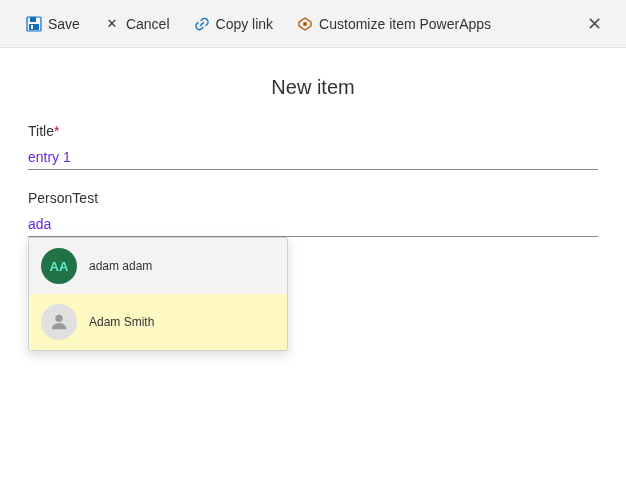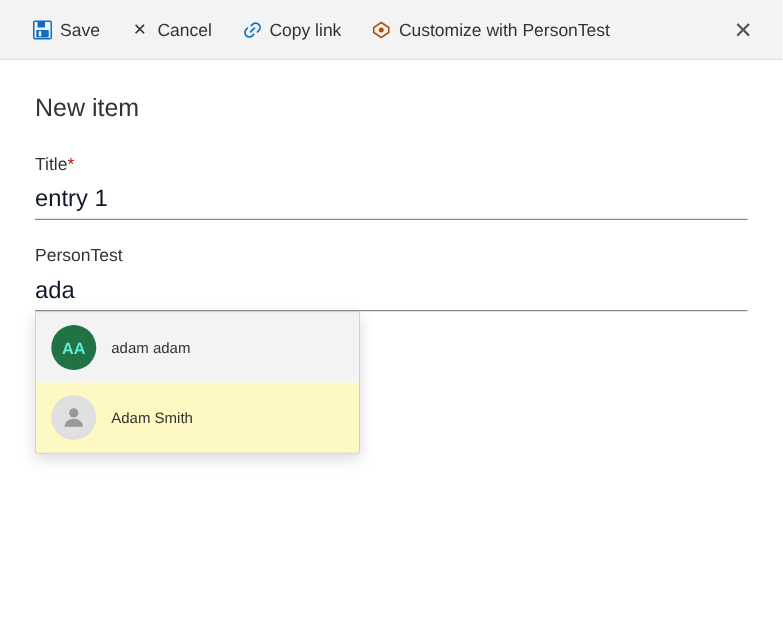--- a/index.html
+++ b/index.html
@@ -62,20 +62,21 @@
     
     .content {
       padding: 28px 28px 20px 28px;
     }
 
     .page-title {
       font-size: 20px;
       font-weight: 300;
       color: #333;
       margin-bottom: 24px;
+      text-align: center;
     }
 
     .field-group {
       margin-bottom: 20px;
       position: relative;
     }
 
     .field-label {
       font-size: 14px;
       color: #333;
@@ -88,22 +89,22 @@
     .required-star {
       color: #c50f1f;
       font-size: 14px;
     }
 
     .field-input {
       width: 100%;
       border: none;
       border-bottom: 1px solid #8a8a8a;
       padding: 4px 0;
-      font-size: 19px;
-      color: #0f172a;
+      font-size: 14px;
+      color: #6d28d9;
       outline: none;
       background: transparent;
     }
 
     
     .dropdown-container {
       position: absolute;
       top: 100%;
       left: 0;
       width: 260px;
@@ -207,21 +208,21 @@
     <span>Copy link</span>
   </button>
 
   <button class="toolbar-btn">
     <span class="btn-icon icon-power">
       <svg width="16" height="16" viewBox="0 0 16 16">
         <polygon points="8,2 14,6 14,10 8,14 2,10 2,6" fill="none" stroke="#b55200" stroke-width="1.3"></polygon>
         <circle cx="8" cy="8" r="2" fill="#b55200"></circle>
       </svg>
     </span>
-    <span>Customize with PersonTest</span>
+    <span>Customize item PowerApps</span>
   </button>
 
   <div class="toolbar-spacer"></div>
 
   <button class="close-btn">
     <span>✕</span>
   </button>
 </div>
 
 <div class="content">

